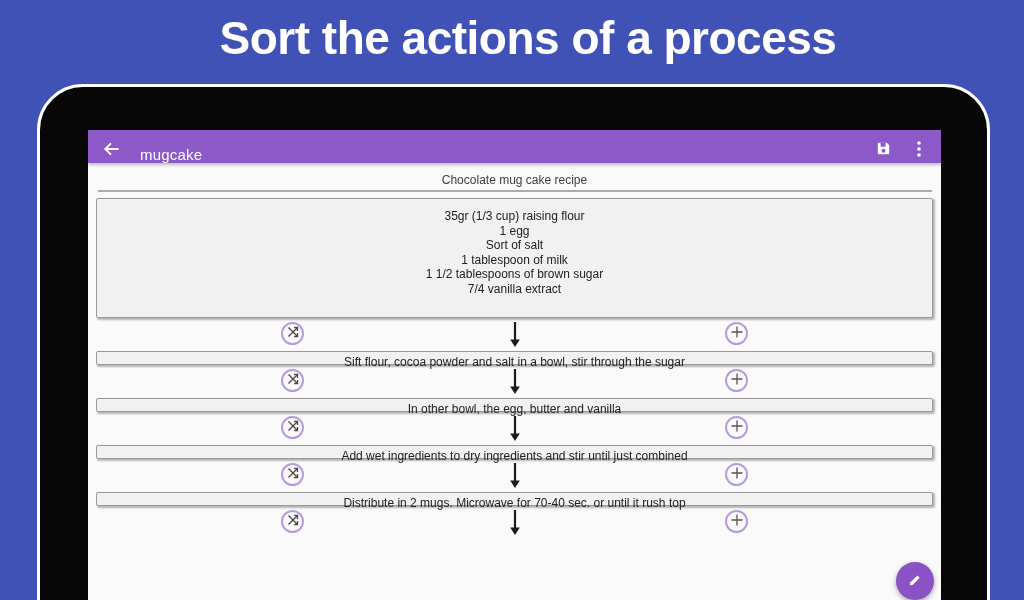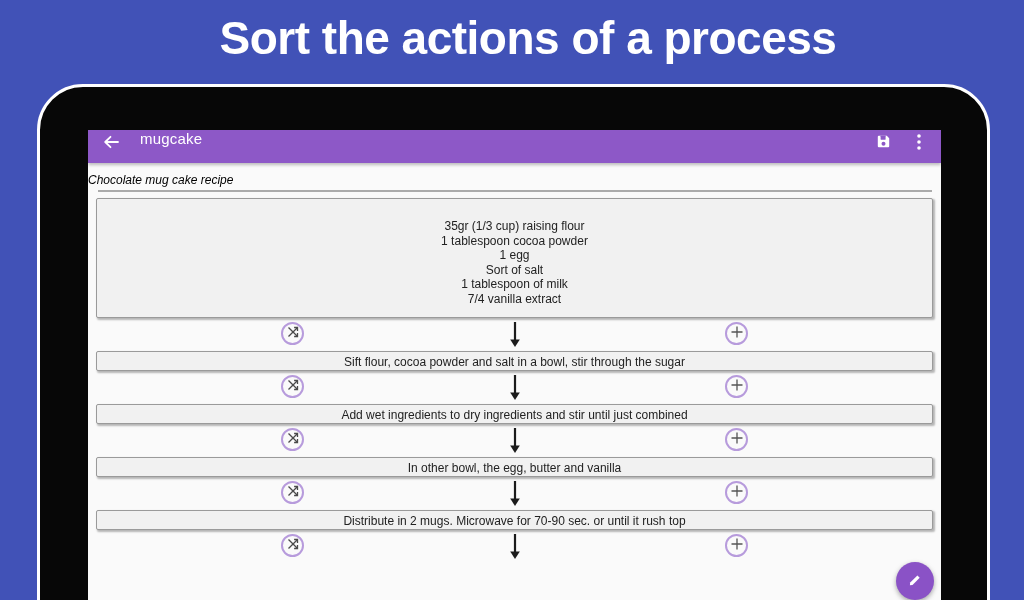--- a/index.html
+++ b/index.html
@@ -27,48 +27,48 @@
   }
   .screen {
     position:absolute; left:48px; top:43px; width:853px; height:590px;
     background: var(--screen-bg, #FAFAFA);
     overflow:hidden;
   }
 
   
   .appbar {
     height:33px; background:var(--appbar-bg,#8D58C7);
-    display:flex; align-items:flex-start;
+    display:flex; align-items:flex-end;
     box-shadow:0 2px 3px rgba(0,0,0,0.25);
     position:relative; z-index:2;
   }
   .appbar .back { margin-left:10px; width:26px; height:26px; background:none; border:none; cursor:pointer; display:flex; align-items:center; justify-content:center; }
   .appbar .title { color:#fff; font-size:15px; font-weight:500; margin-left:16px; letter-spacing:0.2px; }
   .appbar .spacer { flex:1; }
   .iconbtn { width:28px; height:26px; background:none; border:none; cursor:pointer; display:flex; align-items:center; justify-content:center; }
   .appbar .menu { margin-right:8px; }
   .appbar .save { margin-right:8px; }
 
   
   .recipe-title {
-    margin-top:11px; text-align:left;
-    font-size:12px; color:#000000; height:13px; line-height:13px;font-style:italic;
+    margin-top:11px; text-align:center;
+    font-size:12px; color:#404040; height:13px; line-height:13px;
   }
   .title-underline { height:2px; background:#ABABAB; margin:3px 9px 0 10px; }
 
   
   .card {
     margin:0 8px; background:var(--box-bg,#F1F1F1);
     border:1px solid var(--box-border,#9A9A9A); border-radius:2px;
     box-shadow:1.5px 1.5px 2px rgba(0,0,0,0.28);
     color:#222; text-align:center;
   }
-  .ingredients { margin-top:6px; height:120px; padding-top:20px; font-size:12px; }
+  .ingredients { margin-top:6px; height:120px; padding-top:10px; font-size:12px; }
   .ingredients .ing-line { line-height:14.5px; }
-  .step-box { height:20px; line-height:20px; font-size:12px; cursor:pointer; }
+  .step-box { height:14px; line-height:20px; font-size:12px; cursor:pointer; }
 
   
   .connector { position:relative; height:33px; }
   .circle-btn {
     position:absolute; top:4px; width:23px; height:23px; border-radius:50%;
     border:2px solid var(--icon-ring,#B79BDC); background:transparent; cursor:pointer;
     display:flex; align-items:center; justify-content:center; padding:0;
   }
   .circle-btn.shuffle { left:193px; }
   .circle-btn.plus    { left:637px; }
@@ -122,29 +122,29 @@
       </button>
     </div>
 
     <div class="recipe-title">Chocolate mug cake recipe</div>
     <div class="title-underline"></div>
 
     <div class="card ingredients">
 
         <div class="ing-line">35gr (1/3 cup) raising flour</div>
 
-        <div class="ing-line">1 tablespoon cocoa powder</div>
 
         <div class="ing-line">1 egg</div>
 
         <div class="ing-line">Sort of salt</div>
 
         <div class="ing-line">1 tablespoon of milk</div>
 
 
+        <div class="ing-line">1 1/2 tablespoons of brown sugar</div>
 
         <div class="ing-line">7/4 vanilla extract</div>
       </div>
 
     <div>
 
         <div>
           <div class="connector">
             <button class="circle-btn shuffle">
               <span>
@@ -193,20 +193,50 @@
             </span>
             <button class="circle-btn plus">
               <span>
                 <svg width="14" height="14" viewBox="0 0 14 14">
                   <path d="M7 1.5 V12.5 M1.5 7 H12.5" stroke="#555555" stroke-width="1.3" fill="none"></path>
                 </svg>
               </span>
             </button>
           </div>
           <div class="card step-box">
+            <span>In other bowl, the egg, butter and vanilla</span>
+          </div>
+        </div>
+
+        <div>
+          <div class="connector">
+            <button class="circle-btn shuffle">
+              <span>
+                <svg width="14" height="14" viewBox="0 0 14 14">
+                  <path d="M2.5 11.5 L11.3 2.7 M2.5 2.5 L11.3 11.3" stroke="#4a4a4a" stroke-width="1.3" fill="none"></path>
+                  <polyline points="8.1,2.5 11.5,2.5 11.5,5.9" stroke="#4a4a4a" stroke-width="1.3" fill="none"></polyline>
+                  <polyline points="8.1,11.5 11.5,11.5 11.5,8.1" stroke="#4a4a4a" stroke-width="1.3" fill="none"></polyline>
+                </svg>
+              </span>
+            </button>
+            <span class="down-arrow">
+              <svg width="14" height="27" viewBox="0 0 14 27">
+                <path d="M7 1 V19.5" stroke="#1b1b1b" stroke-width="2.2" fill="none"></path>
+                <polygon points="2.2,18.5 11.8,18.5 7,26" fill="#1b1b1b"></polygon>
+              </svg>
+            </span>
+            <button class="circle-btn plus">
+              <span>
+                <svg width="14" height="14" viewBox="0 0 14 14">
+                  <path d="M7 1.5 V12.5 M1.5 7 H12.5" stroke="#555555" stroke-width="1.3" fill="none"></path>
+                </svg>
+              </span>
+            </button>
+          </div>
+          <div class="card step-box">
             <span>Add wet ingredients to dry ingredients and stir until just combined</span>
           </div>
         </div>
 
         <div>
           <div class="connector">
             <button class="circle-btn shuffle">
               <span>
                 <svg width="14" height="14" viewBox="0 0 14 14">
                   <path d="M2.5 11.5 L11.3 2.7 M2.5 2.5 L11.3 11.3" stroke="#4a4a4a" stroke-width="1.3" fill="none"></path>
@@ -223,51 +253,21 @@
             </span>
             <button class="circle-btn plus">
               <span>
                 <svg width="14" height="14" viewBox="0 0 14 14">
                   <path d="M7 1.5 V12.5 M1.5 7 H12.5" stroke="#555555" stroke-width="1.3" fill="none"></path>
                 </svg>
               </span>
             </button>
           </div>
           <div class="card step-box">
-            <span>In other bowl, the egg, butter and vanilla</span>
-          </div>
-        </div>
-
-        <div>
-          <div class="connector">
-            <button class="circle-btn shuffle">
-              <span>
-                <svg width="14" height="14" viewBox="0 0 14 14">
-                  <path d="M2.5 11.5 L11.3 2.7 M2.5 2.5 L11.3 11.3" stroke="#4a4a4a" stroke-width="1.3" fill="none"></path>
-                  <polyline points="8.1,2.5 11.5,2.5 11.5,5.9" stroke="#4a4a4a" stroke-width="1.3" fill="none"></polyline>
-                  <polyline points="8.1,11.5 11.5,11.5 11.5,8.1" stroke="#4a4a4a" stroke-width="1.3" fill="none"></polyline>
-                </svg>
-              </span>
-            </button>
-            <span class="down-arrow">
-              <svg width="14" height="27" viewBox="0 0 14 27">
-                <path d="M7 1 V19.5" stroke="#1b1b1b" stroke-width="2.2" fill="none"></path>
-                <polygon points="2.2,18.5 11.8,18.5 7,26" fill="#1b1b1b"></polygon>
-              </svg>
-            </span>
-            <button class="circle-btn plus">
-              <span>
-                <svg width="14" height="14" viewBox="0 0 14 14">
-                  <path d="M7 1.5 V12.5 M1.5 7 H12.5" stroke="#555555" stroke-width="1.3" fill="none"></path>
-                </svg>
-              </span>
-            </button>
-          </div>
-          <div class="card step-box">
-            <span>Distribute in 2 mugs. Microwave for 70-90 sec. or until it rush top</span>
+            <span>Distribute in 2 mugs. Microwave for 70-40 sec. or until it rush top</span>
           </div>
         </div>
 
         <div>
           <div class="connector">
             <button class="circle-btn shuffle">
               <span>
                 <svg width="14" height="14" viewBox="0 0 14 14">
                   <path d="M2.5 11.5 L11.3 2.7 M2.5 2.5 L11.3 11.3" stroke="#4a4a4a" stroke-width="1.3" fill="none"></path>
                   <polyline points="8.1,2.5 11.5,2.5 11.5,5.9" stroke="#4a4a4a" stroke-width="1.3" fill="none"></polyline>

